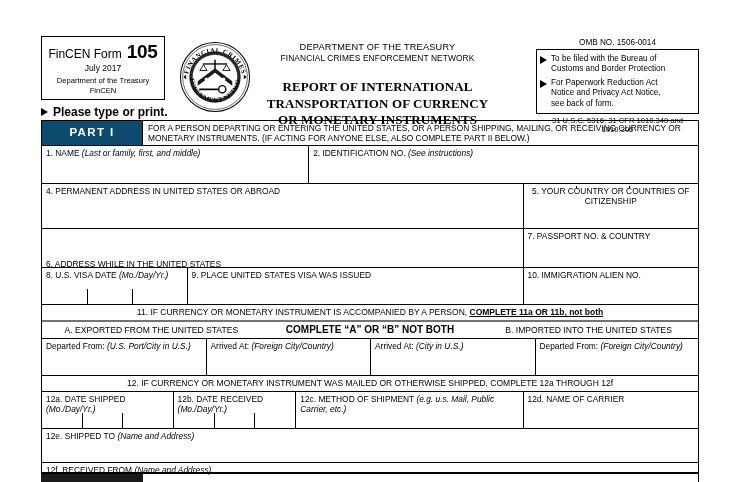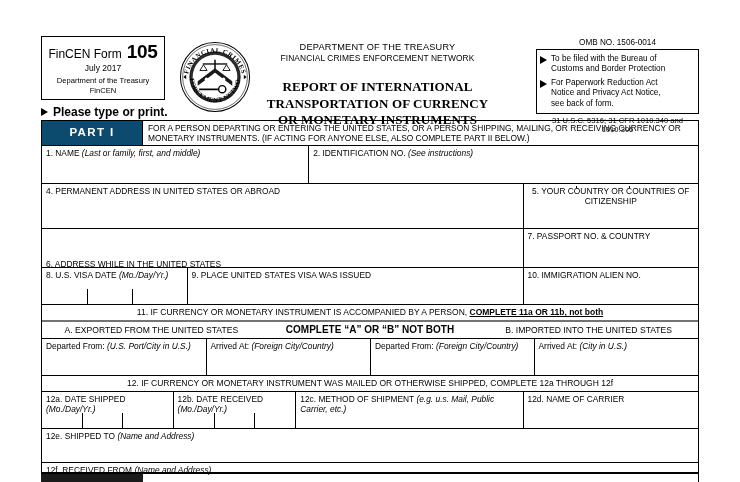--- a/index.html
+++ b/index.html
@@ -400,27 +400,27 @@
 
       <div class="row rowline-thick" style="height:36px;">
         <div class="cell" style="width:164px;">
           <span>Departed From:</span>
           <span class="it">(U.S. Port/City in U.S.)</span>
         </div>
         <div class="cell vline" style="width:165px;">
           <span>Arrived At:</span>
           <span class="it">(Foreign City/Country)</span>
         </div>
+        <div class="cell vline" style="width:165px;">
+          <span>Arrived At:</span>
+          <span class="it">(City in U.S.)</span>
+        </div>
         <div class="cell vline-thick" style="width:164px;">
           <span>Departed From:</span>
           <span class="it">(Foreign City/Country)</span>
-        </div>
-        <div class="cell vline" style="width:165px;">
-          <span>Arrived At:</span>
-          <span class="it">(City in U.S.)</span>
         </div>
       </div>
 
       <div class="rowline-thick banner">
         <span>12. IF CURRENCY OR MONETARY INSTRUMENT WAS MAILED OR OTHERWISE SHIPPED, COMPLETE 12a THROUGH 12f</span>
       </div>
 
       <div class="row rowline-thick" style="height:36px;">
         <div class="cell" style="width:131px;">
           <span>12a. DATE  SHIPPED</span>

